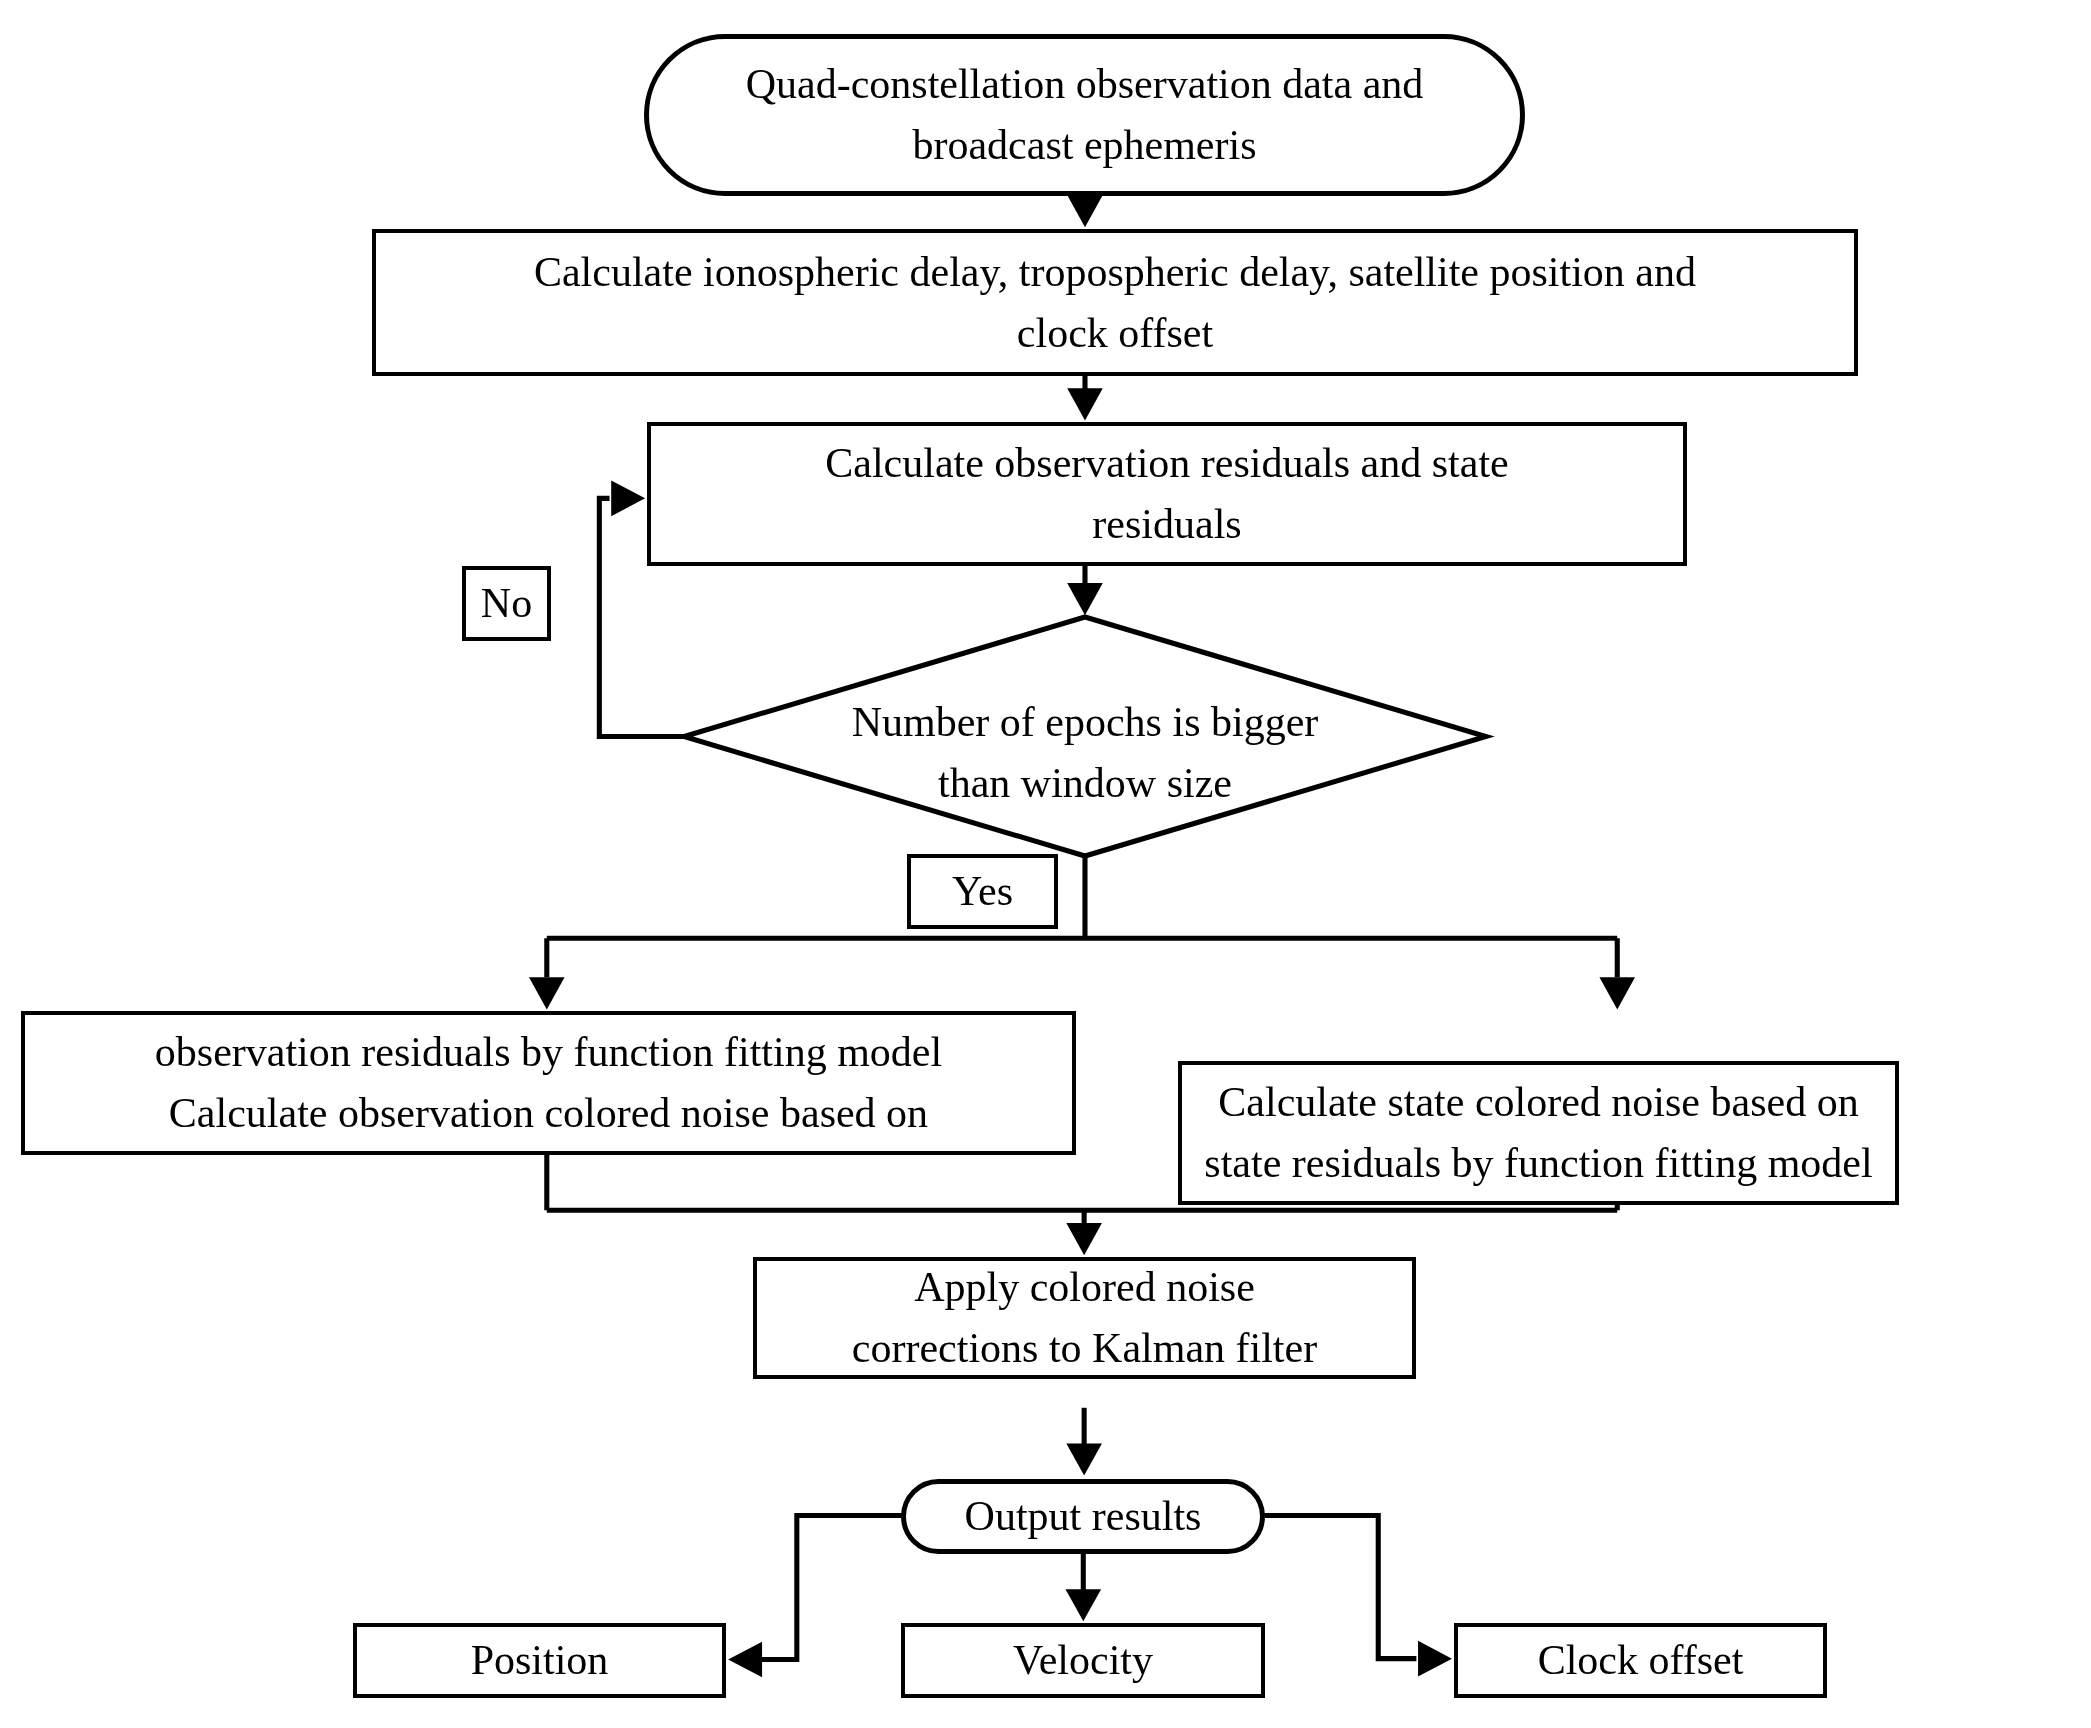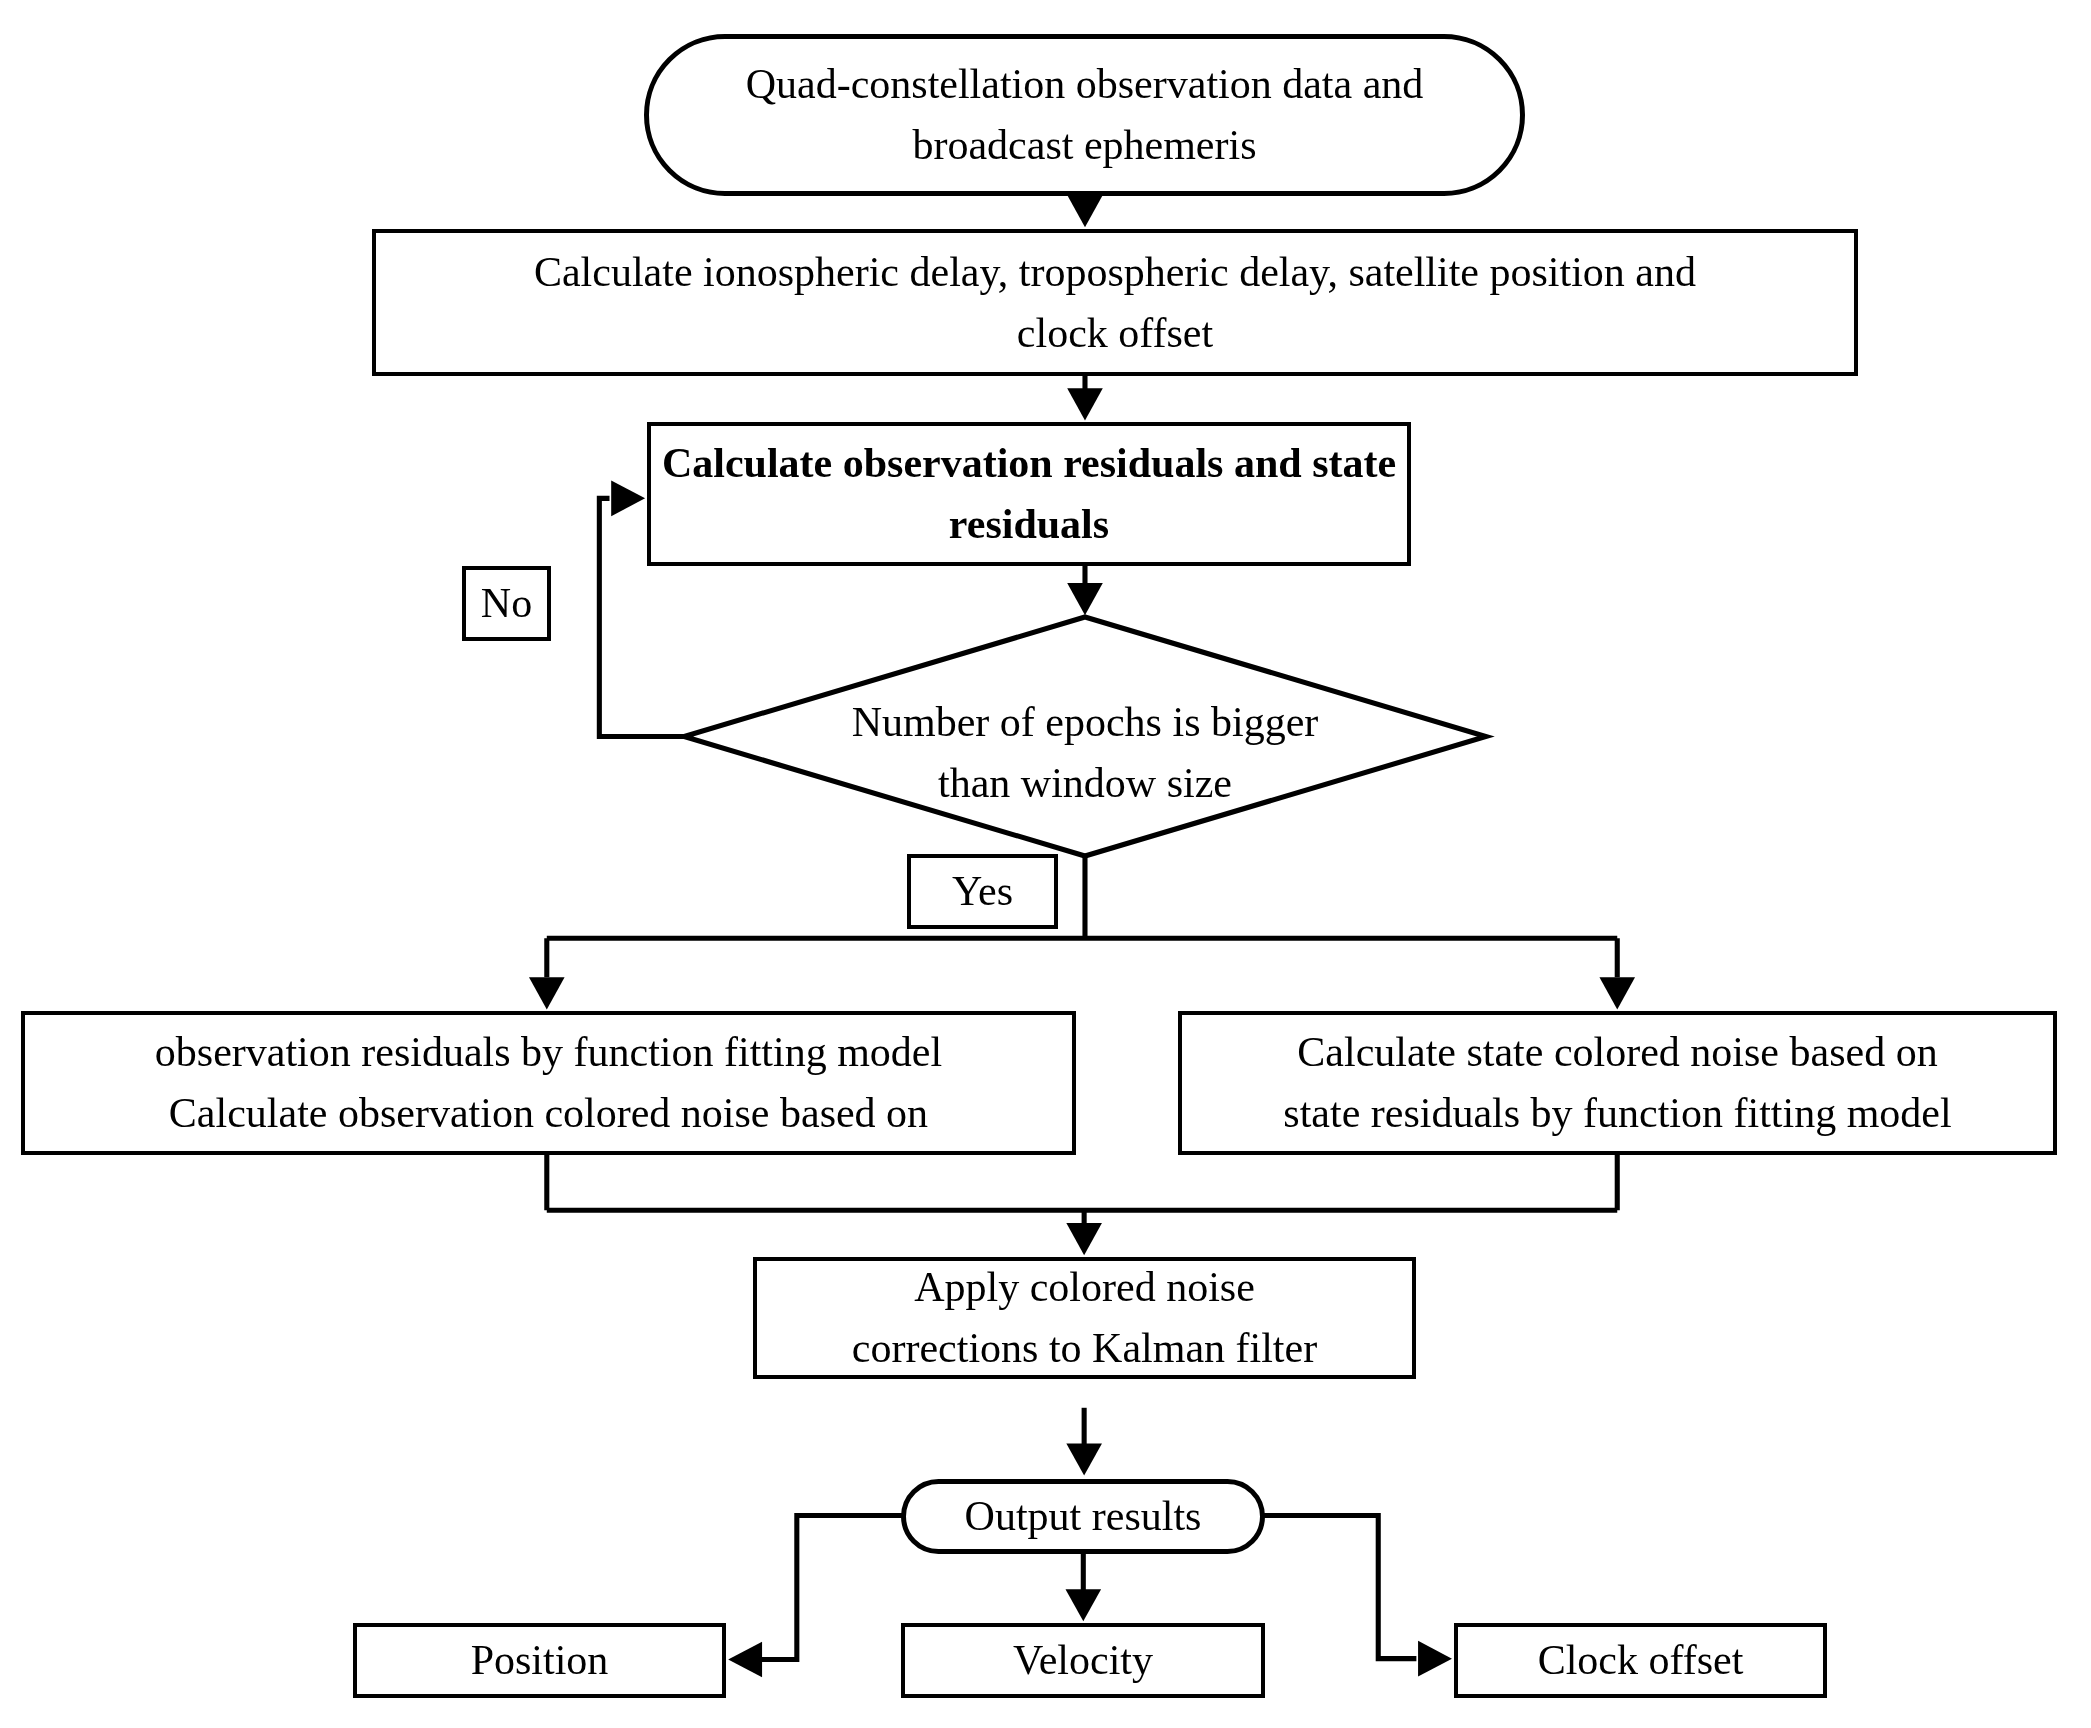--- a/index.html
+++ b/index.html
@@ -32,26 +32,26 @@
   }
   .node .line { white-space: nowrap; }
   .stadium { border-radius: 847px; border-width: 5.1px; }
   .label-only {
     border: none;
     background: transparent;
   }
   
   #n-start      { left: 644px;  top: 34px;   width: 881px; height: 162px; }
   #n-preprocess { left: 353px;  top: 229px;  width: 1486px; height: 147px; margin-left: 19px; }
-  #n-residuals  { left: 647px;  top: 422px;  width: 764px; height: 144px; font-weight: bold; }
+  #n-residuals  { left: 647px;  top: 422px;  width: 1040px; height: 144px; }
   #n-no         { left: 462px;  top: 566px;  width: 89px;  height: 75px;  }
   #n-decision   { left: 746px;  top: 692px;  width: 678px;  height: 122px; }
   #n-yes        { left: 907px; top: 854px; width: 151px;  height: 75px;  }
   #n-obs        { left: 21px;   top: 1011px; width: 1055px; height: 144px; }
-  #n-state      { left: 1178px; top: 1011px; width: 879px; height: 144px; }
+  #n-state      { left: 1178px; top: 1061px; width: 721px; height: 144px; }
   #n-apply      { left: 753px;  top: 1257px; width: 663px;  height: 122px; }
   #n-output     { left: 901px; top: 1479px; width: 364px;  height: 75px;  }
   #n-position   { left: 353px;  top: 1623px; width: 373px;  height: 75px;  }
   #n-velocity   { left: 901px; top: 1623px; width: 364px;  height: 75px;  }
   #n-clock      { left: 1454px; top: 1623px; width: 373px;  height: 75px;  }
 </style>
 </head>
 <body>
 
 <div id="canvas">

